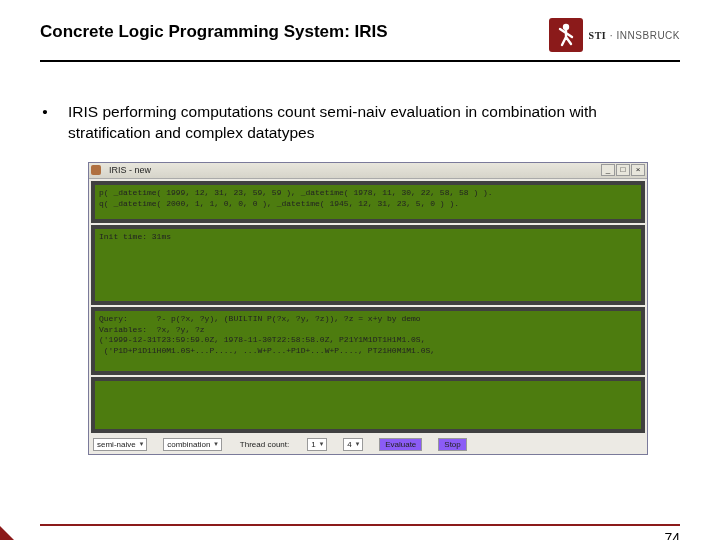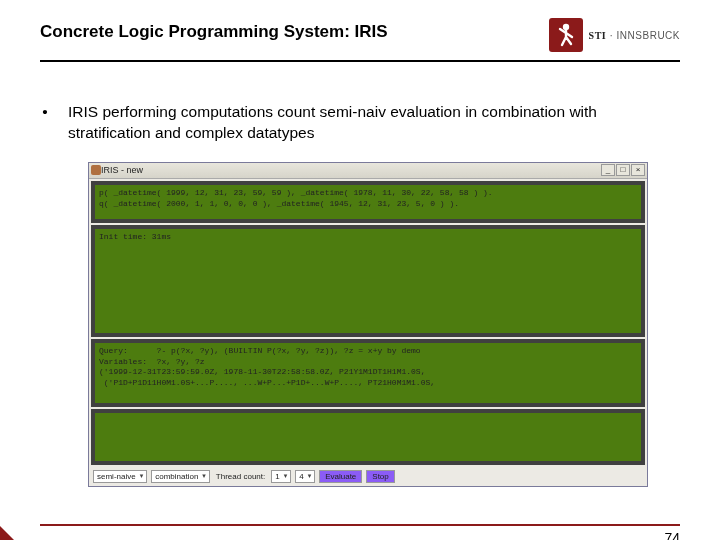--- a/index.html
+++ b/index.html
@@ -13,30 +13,30 @@
   .logo-text { font-size: 10px; letter-spacing: 0.5px; color: #555; }
   .logo-text .sti { font-weight: bold; color: #222; font-family: Liberation Serif, serif; }
   .hr-top { border: none; border-top: 2px solid #000; margin-top: 8px; }
   .body { padding-top: 40px; }
   .bullet-row { display: flex; align-items: flex-start; gap: 18px; font-size: 15.5px; line-height: 1.35; }
   .bullet-mark { width: 10px; text-align: center; }
   .bullet-text { flex: 1; }
   .app-wrap { margin-top: 18px; margin-left: 48px; width: 560px; }
   .app-window { border: 1px solid #7a7a9a; background: #eceae4; font-family: "Courier New", monospace; font-size: 8px; color: #222; }
   .titlebar { height: 16px; background: linear-gradient(#e8e6dc,#d6d4ca); display: flex; align-items: center; justify-content: space-between; padding: 0 2px; border-bottom: 1px solid #aaa; }
-  .titlebar-left { display: flex; align-items: center; gap: 0; font-family: Arial; font-size: 9px; }
+  .titlebar-left { display: flex; align-items: center; gap: 8px; font-family: Arial; font-size: 9px; }
   .coffee { width: 10px; height: 10px; background: #b07040; border-radius: 2px; }
   .titlebar-btns { display: flex; gap: 1px; }
   .tb-btn { width: 14px; height: 12px; background: #e8e6dc; border: 1px solid #999; font-size: 8px; line-height: 10px; text-align: center; font-family: Arial; }
   .pane { background: #4d7c0f; border: 4px solid #404040; margin: 2px; padding: 3px 4px; white-space: pre; overflow: hidden; line-height: 1.35; }
   .pane.input { height: 42px; }
-  .pane.mid { height: 112px; }
+  .pane.mid { height: 80px; }
   .pane.output { height: 68px; }
   .pane.empty { height: 56px; }
-  .toolbar { display: flex; align-items: center; gap: 4px; padding: 3px 4px; font-family: Arial; font-size: 8px; }
+  .toolbar { display: flex; align-items: center; gap: 16px; padding: 3px 4px; font-family: Arial; font-size: 8px; }
   .btn { background: #8b5cf6; border: 1px solid #999; padding: 1px 5px; }
   .combo { background: #fff; border: 1px solid #999; padding: 1px 3px; display: inline-flex; align-items: center; gap: 4px; }
   .combo::after { content: "▾"; font-size: 7px; color: #444; }
   .tb-label { padding: 0 2px; }
   .footer { position: absolute; left: 40px; right: 40px; bottom: 14px; margin-top: 48px; }
   .hr-bot { border: none; border-top: 2px solid #8b1a1a; }
   .page-num { position: absolute; right: 0; top: 6px; font-size: 14px; }
   .red-corner { position: absolute; left: 0; bottom: 0; width: 0; height: 0; border-left: 14px solid #8b1a1a; border-top: 14px solid transparent; }
 </style>
 </head>

